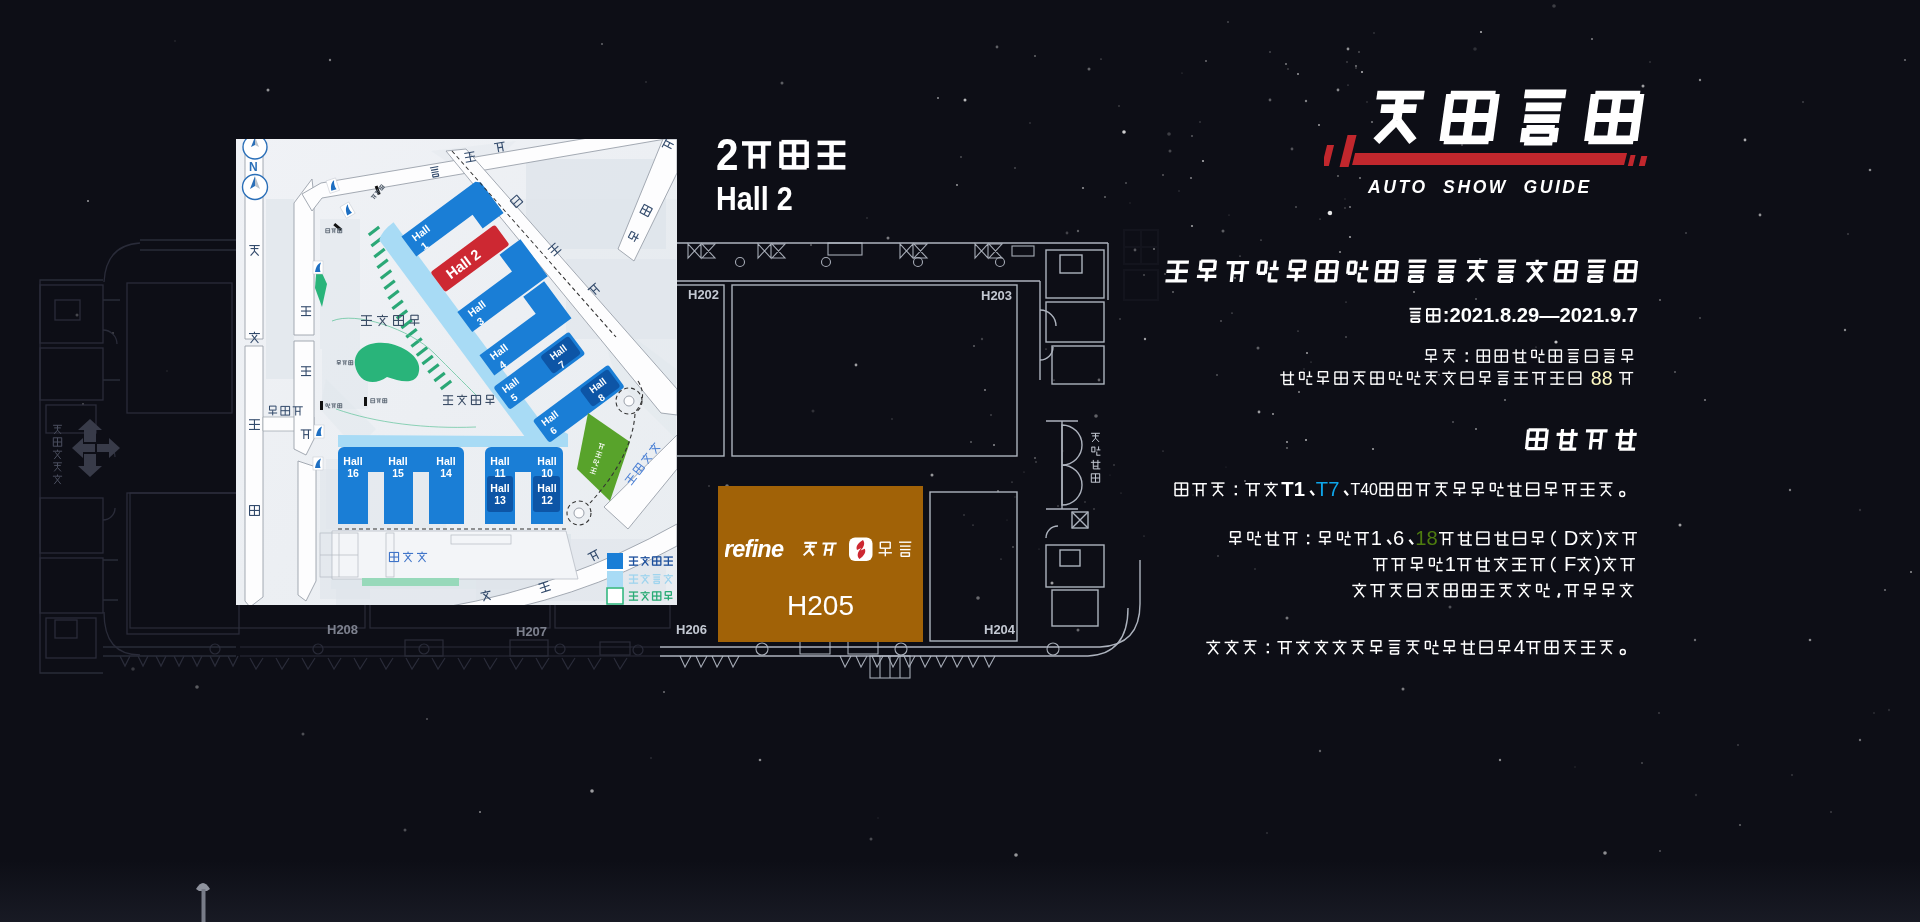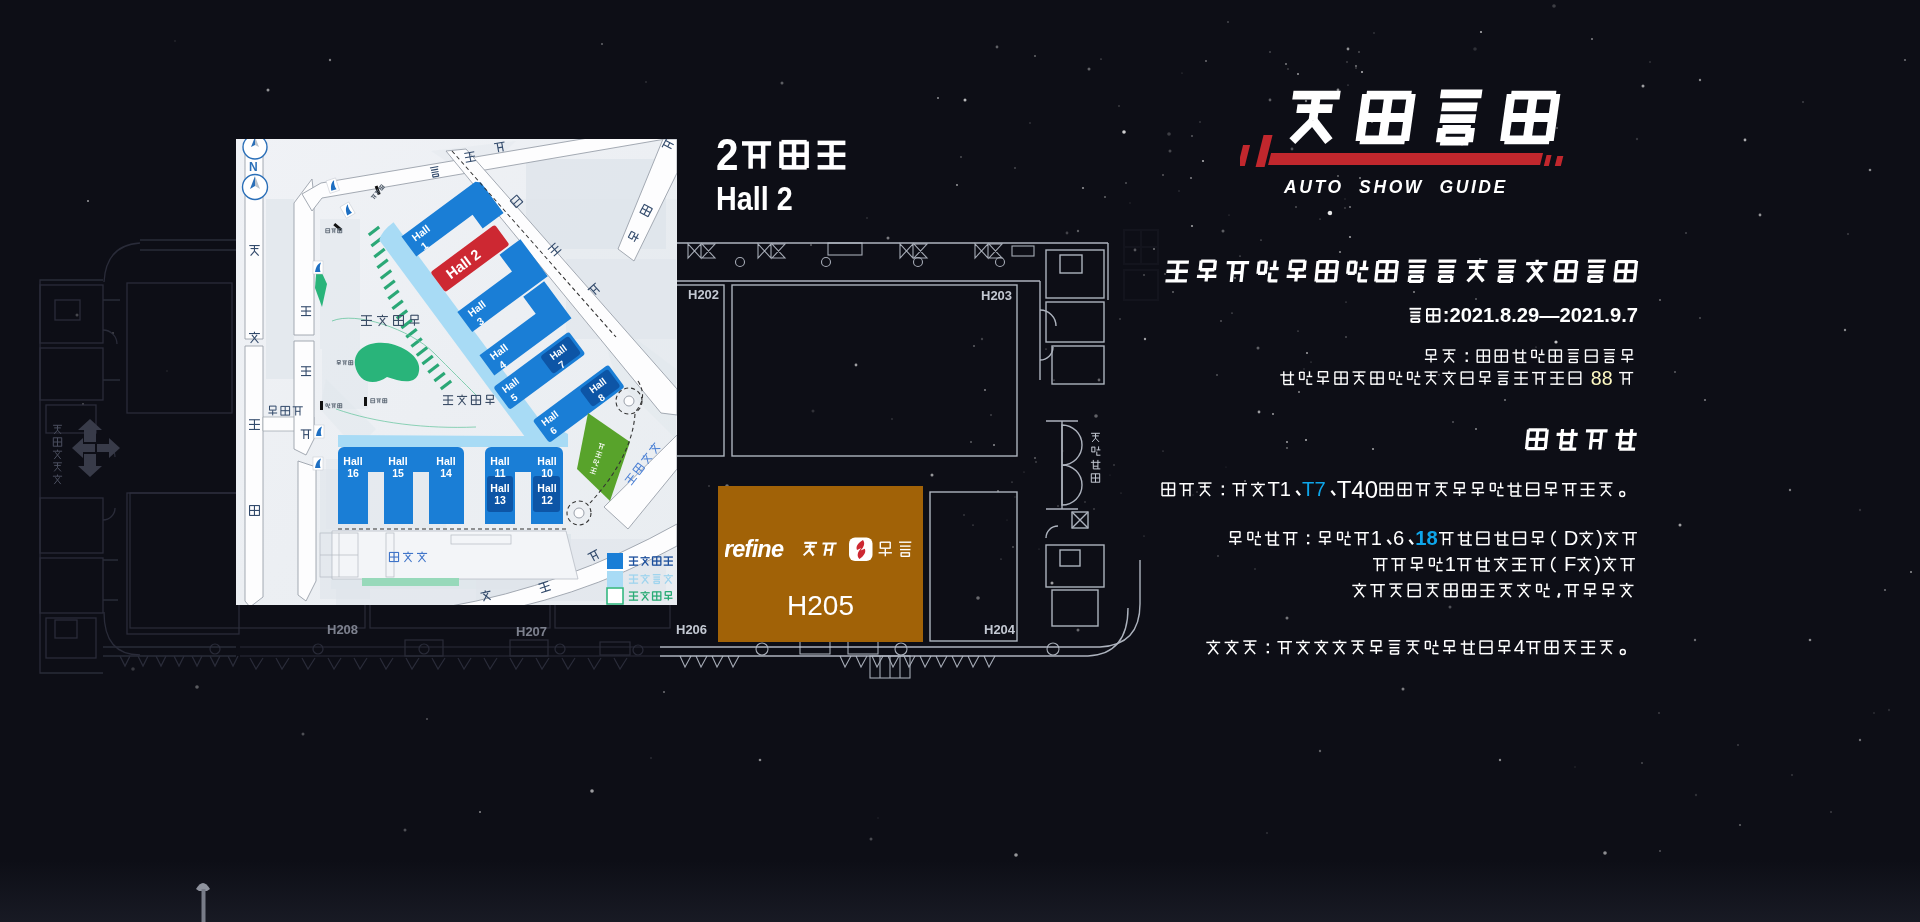--- a/index.html
+++ b/index.html
@@ -1031,21 +1031,21 @@
         <rect x="41.5" y="16.5" width="25.2" height="4.5" fill="#fff"></rect>
         <rect x="51.8" y="6.1" width="4.5" height="25.2" fill="#fff"></rect>
         <rect x="77.6" y="4.6" width="27.8" height="4.5" fill="#fff"></rect>
         <rect x="77.6" y="16.5" width="27.8" height="4.5" fill="#fff"></rect>
         <rect x="77.6" y="29.1" width="27.8" height="4.5" fill="#fff"></rect>
         <rect x="89.3" y="6.8" width="4.5" height="24.5" fill="#fff"></rect>
       </svg>
     </div>
     <div style="font-size:33px;font-weight:bold;color:#fff;margin-top:6px;transform:scaleX(.87);transform-origin:left top">Hall 2</div>
   </div>
-<div style="position:absolute;left:1240px;top:85px;width:340px;height:115px">
+<div style="position:absolute;left:1324px;top:85px;width:340px;height:115px">
     <svg width="340" height="115" viewBox="0 0 340 115" style="position:absolute;left:0;top:0">
       <g transform="translate(48,3) skewX(-8)">
         <rect x="5.9" y="2.7" width="47.2" height="8.8" fill="#fff"></rect>
         <rect x="25.1" y="7.1" width="8.8" height="25.4" fill="#fff"></rect>
         <line x1="29.5" y1="32.5" x2="11.8" y2="53.1" stroke="#fff" stroke-width="8.8"></line>
         <line x1="29.5" y1="32.5" x2="48.4" y2="53.1" stroke="#fff" stroke-width="8.8"></line>
         <rect x="11.8" y="16.2" width="35.4" height="8.8" fill="#fff"></rect>
         <rect x="75.0" y="5.9" width="8.8" height="47.2" fill="#fff"></rect>
         <rect x="119.8" y="5.9" width="8.8" height="47.2" fill="#fff"></rect>
         <rect x="79.4" y="2.7" width="44.8" height="8.8" fill="#fff"></rect>
@@ -1462,29 +1462,29 @@
       <rect x="61.7" y="13.0" width="2.3" height="2.3" fill="#fff"></rect>
       <rect x="72.4" y="3.0" width="14.6" height="1.5" fill="#fff"></rect>
       <rect x="76.0" y="3.7" width="1.5" height="12.6" fill="#fff"></rect>
       <rect x="82.3" y="3.7" width="1.5" height="12.6" fill="#fff"></rect>
       <rect x="76.7" y="9.5" width="6.3" height="1.5" fill="#fff"></rect>
       <rect x="91.0" y="3.7" width="13.9" height="1.5" fill="#fff"></rect>
       <line x1="101.3" y1="6.0" x2="93.0" y2="16.3" stroke="#fff" stroke-width="1.5"></line>
       <line x1="94.7" y1="6.0" x2="102.9" y2="16.3" stroke="#fff" stroke-width="1.5"></line>
       <rect x="97.3" y="1.9" width="1.5" height="2.5" fill="#fff"></rect>
     </svg>
-    <span style="font-size:20.2px;font-weight:normal;line-height:19px;color:#fff;white-space:pre">T1</span>
+    <span style="font-size:20.2px;font-weight:bold;line-height:19px;color:#fff;white-space:pre">T1</span>
     <svg width="11" height="19" viewBox="0 0 11 19" style="display:block">
       <line x1="5.4" y1="10.8" x2="9.0" y2="15.3" stroke="#fff" stroke-width="2.2"></line>
     </svg>
     <span style="font-size:20.2px;font-weight:normal;line-height:19px;color:#0ea5e9;white-space:pre">T7</span>
     <svg width="11" height="19" viewBox="0 0 11 19" style="display:block">
       <line x1="5.4" y1="10.8" x2="9.0" y2="15.3" stroke="#fff" stroke-width="2.2"></line>
     </svg>
-    <span style="font-size:24px;font-weight:normal;line-height:19px;color:#fff;white-space:pre">T40</span>
+    <span style="font-size:16px;font-weight:normal;line-height:19px;color:#fff;white-space:pre">T40</span>
     <svg width="249" height="19" viewBox="0 0 249 19" style="display:block">
       <rect x="1.3" y="2.7" width="1.5" height="13.2" fill="#fff"></rect>
       <rect x="13.8" y="2.7" width="1.5" height="13.2" fill="#fff"></rect>
       <rect x="2.0" y="2.3" width="12.6" height="1.5" fill="#fff"></rect>
       <rect x="2.0" y="14.9" width="12.6" height="1.5" fill="#fff"></rect>
       <rect x="2.0" y="8.6" width="12.6" height="1.5" fill="#fff"></rect>
       <rect x="7.6" y="3.1" width="1.5" height="12.6" fill="#fff"></rect>
       <rect x="19.6" y="2.7" width="1.5" height="13.2" fill="#fff"></rect>
       <rect x="32.1" y="2.7" width="1.5" height="13.2" fill="#fff"></rect>
       <rect x="20.3" y="2.3" width="12.6" height="1.5" fill="#fff"></rect>
@@ -1599,21 +1599,21 @@
       <rect x="131.6" y="9.5" width="6.3" height="1.5" fill="#fff"></rect>
     </svg>
     <span style="font-size:20.2px;font-weight:normal;line-height:19px;color:#fff;white-space:pre">1</span>
     <svg width="11" height="19" viewBox="0 0 11 19" style="display:block">
       <line x1="5.4" y1="10.8" x2="9.0" y2="15.3" stroke="#fff" stroke-width="2.2"></line>
     </svg>
     <span style="font-size:20.2px;font-weight:normal;line-height:19px;color:#fff;white-space:pre">6</span>
     <svg width="11" height="19" viewBox="0 0 11 19" style="display:block">
       <line x1="5.4" y1="10.8" x2="9.0" y2="15.3" stroke="#fff" stroke-width="2.2"></line>
     </svg>
-    <span style="font-size:20.2px;font-weight:bold;line-height:19px;color:#0ea5e9;white-space:pre">18</span>
+    <span style="font-size:20.2px;font-weight:normal;line-height:19px;color:#4d7c0f;white-space:pre">18</span>
     <svg width="126" height="19" viewBox="0 0 126 19" style="display:block">
       <rect x="1.0" y="3.0" width="14.6" height="1.5" fill="#fff"></rect>
       <rect x="4.6" y="3.7" width="1.5" height="12.6" fill="#fff"></rect>
       <rect x="10.9" y="3.7" width="1.5" height="12.6" fill="#fff"></rect>
       <rect x="5.3" y="9.5" width="6.3" height="1.5" fill="#fff"></rect>
       <rect x="22.5" y="2.4" width="1.5" height="13.6" fill="#fff"></rect>
       <rect x="29.5" y="2.4" width="1.5" height="13.6" fill="#fff"></rect>
       <rect x="19.6" y="5.3" width="14.2" height="1.5" fill="#fff"></rect>
       <rect x="23.3" y="11.1" width="7.0" height="1.5" fill="#fff"></rect>
       <rect x="23.3" y="15.3" width="10.6" height="1.5" fill="#fff"></rect>

